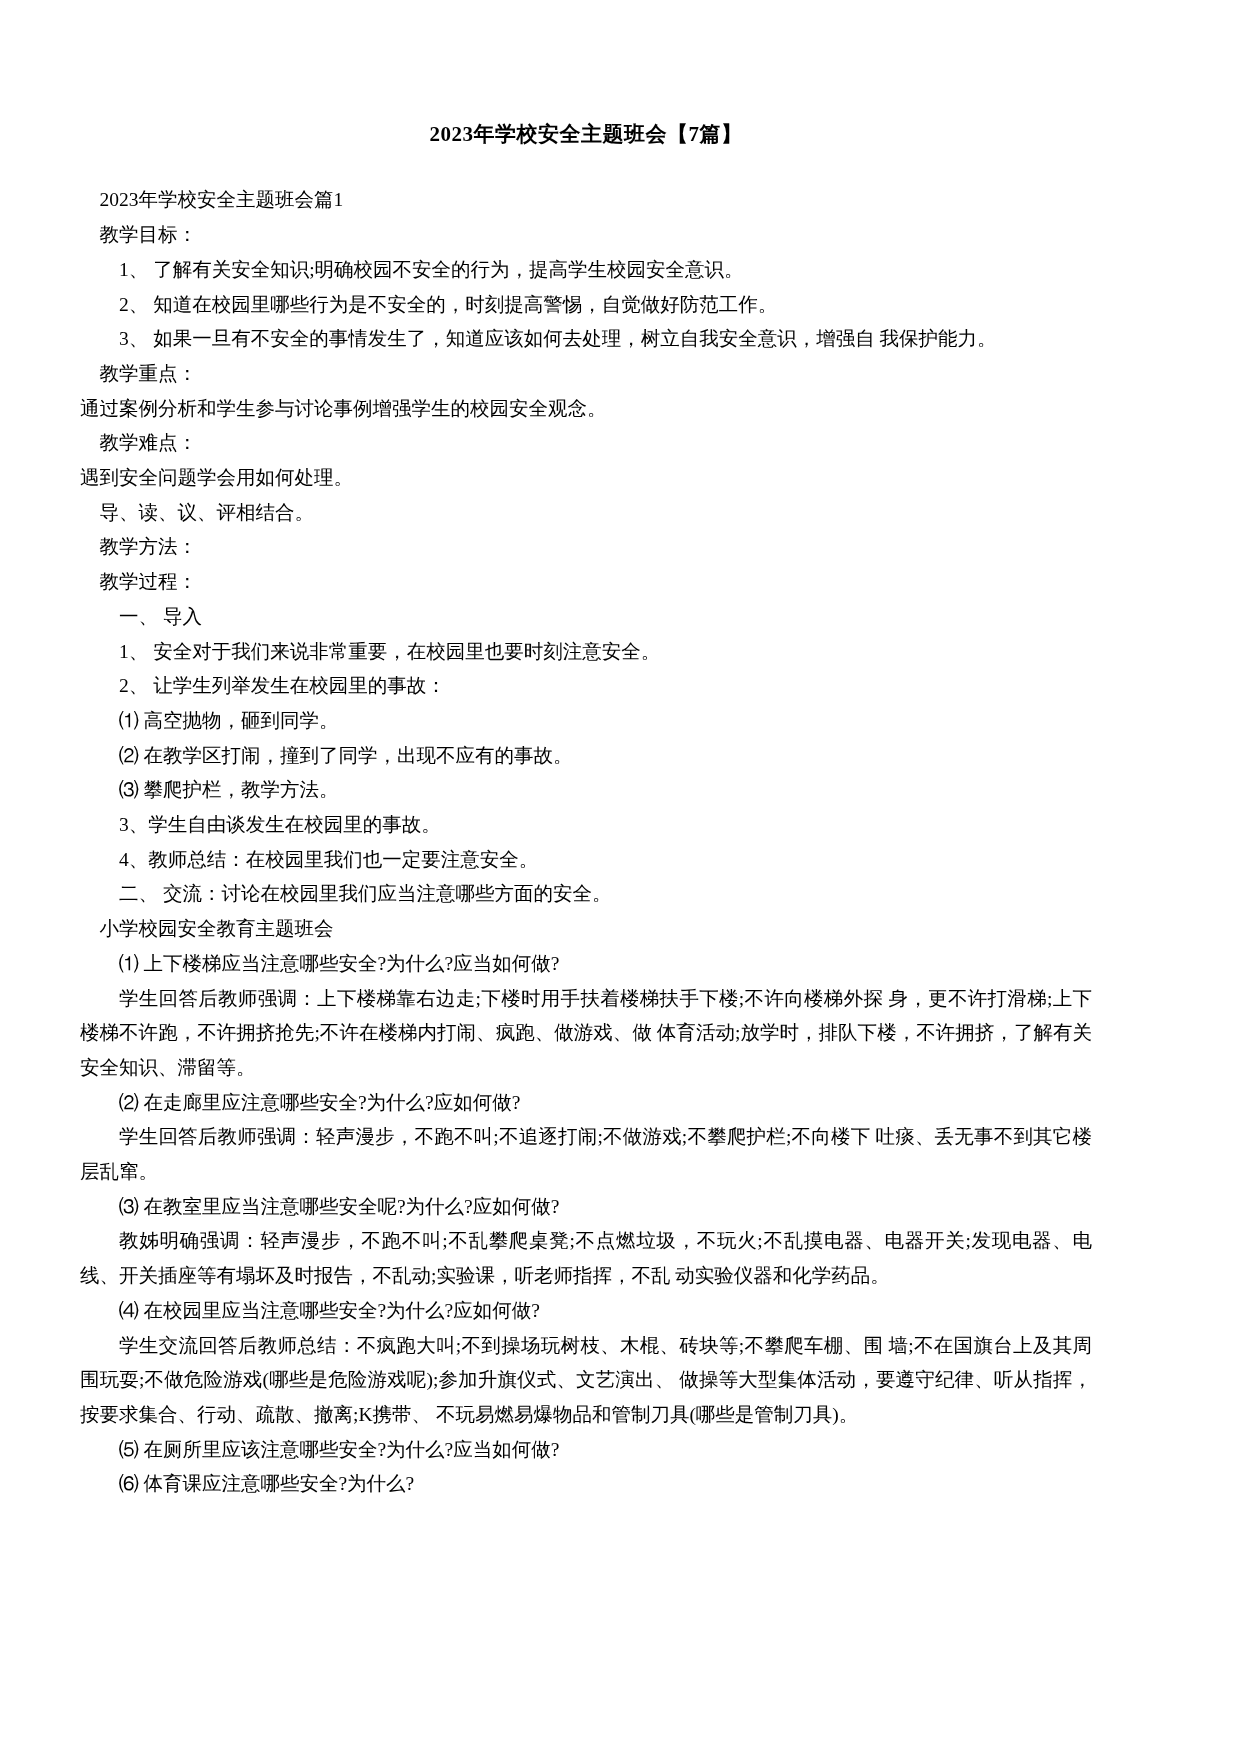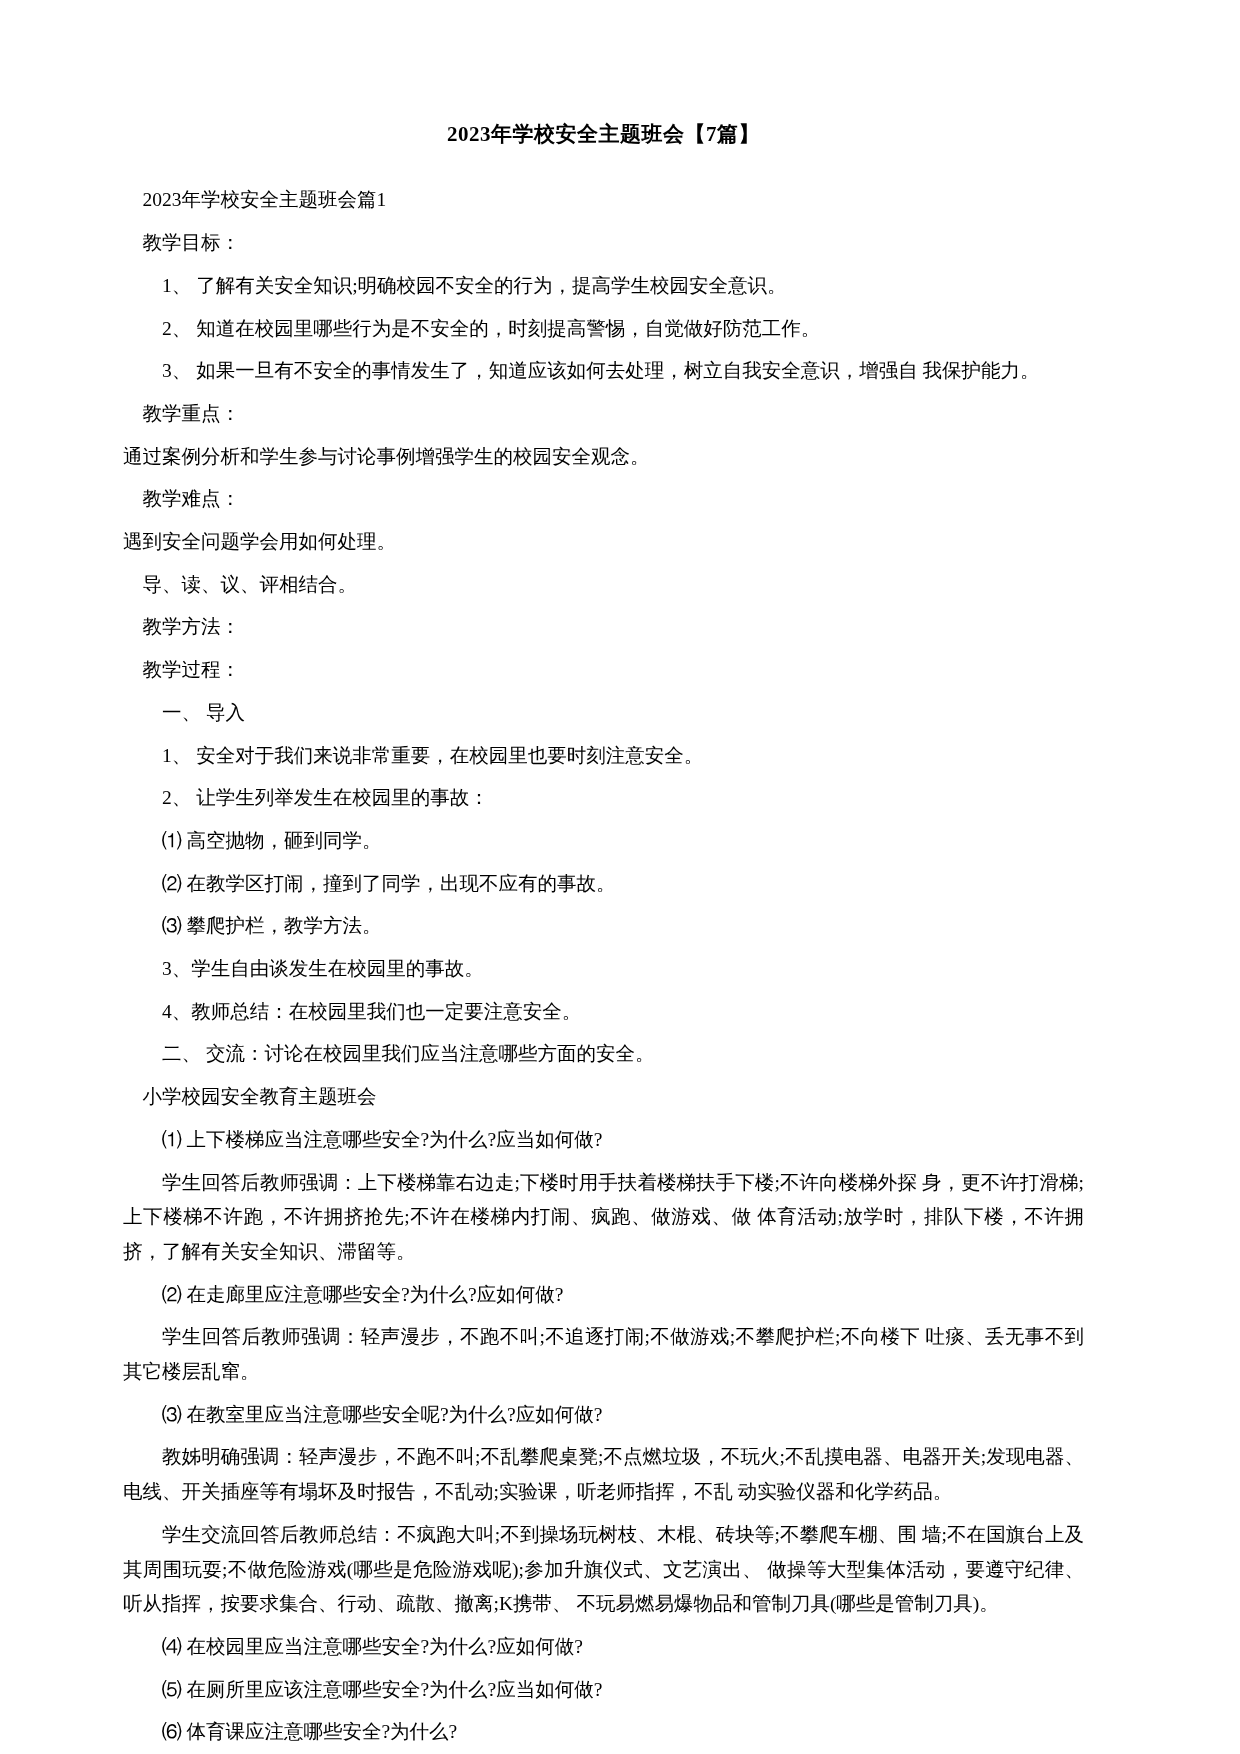--- a/index.html
+++ b/index.html
@@ -12,38 +12,38 @@
     height: 1754px;
     font-family: "Liberation Serif", "DejaVu Serif", serif;
     color: #000000;
     -webkit-font-smoothing: antialiased;
   }
   .page {
     position: relative;
     width: 1240px;
     height: 1754px;
     box-sizing: border-box;
-    padding: 120px 148px 90px 115px;
+    padding: 120px 148px 90px 80px;
   }
   .doc-title {
     text-align: center;
     font-size: 21px;
     font-weight: bold;
     letter-spacing: 0.5px;
     margin: 0 0 34px 0;
     line-height: 1.4;
   }
   .body-text {
     font-size: 19.5px;
     line-height: 1.78;
     text-align: justify;
     text-justify: inter-ideograph;
   }
   p {
-    margin: 8px;
+    margin: 0;
     padding: 0;
   }
   
   .indent {
     text-indent: 2em;
   }
   .indent1 {
     text-indent: 1em;
   }
   .noindent {
@@ -77,18 +77,18 @@
     <p class="indent">3、学生自由谈发生在校园里的事故。</p>
     <p class="indent">4、教师总结：在校园里我们也一定要注意安全。</p>
     <p class="indent">二、 交流：讨论在校园里我们应当注意哪些方面的安全。</p>
     <p class="indent1">小学校园安全教育主题班会</p>
     <p class="indent">⑴ 上下楼梯应当注意哪些安全?为什么?应当如何做?</p>
     <p class="indent">学生回答后教师强调：上下楼梯靠右边走;下楼时用手扶着楼梯扶手下楼;不许向楼梯外探 身，更不许打滑梯;上下楼梯不许跑，不许拥挤抢先;不许在楼梯内打闹、疯跑、做游戏、做 体育活动;放学时，排队下楼，不许拥挤，了解有关安全知识、滞留等。</p>
     <p class="indent">⑵ 在走廊里应注意哪些安全?为什么?应如何做?</p>
     <p class="indent">学生回答后教师强调：轻声漫步，不跑不叫;不追逐打闹;不做游戏;不攀爬护栏;不向楼下 吐痰、丢无事不到其它楼层乱窜。</p>
     <p class="indent">⑶ 在教室里应当注意哪些安全呢?为什么?应如何做?</p>
     <p class="indent">教姊明确强调：轻声漫步，不跑不叫;不乱攀爬桌凳;不点燃垃圾，不玩火;不乱摸电器、电器开关;发现电器、电线、开关插座等有塌坏及时报告，不乱动;实验课，听老师指挥，不乱 动实验仪器和化学药品。</p>
+    <p class="indent">⑷ 在校园里应当注意哪些安全?为什么?应如何做?</p>
     <p class="indent">学生交流回答后教师总结：不疯跑大叫;不到操场玩树枝、木棍、砖块等;不攀爬车棚、围 墙;不在国旗台上及其周围玩耍;不做危险游戏(哪些是危险游戏呢);参加升旗仪式、文艺演出、 做操等大型集体活动，要遵守纪律、听从指挥，按要求集合、行动、疏散、撤离;K携带、 不玩易燃易爆物品和管制刀具(哪些是管制刀具)。</p>
-    <p class="indent">⑷ 在校园里应当注意哪些安全?为什么?应如何做?</p>
     <p class="indent">⑸ 在厕所里应该注意哪些安全?为什么?应当如何做?</p>
     <p class="indent">⑹ 体育课应注意哪些安全?为什么?</p>
   </div>
 </div>
 
 </body></html>

